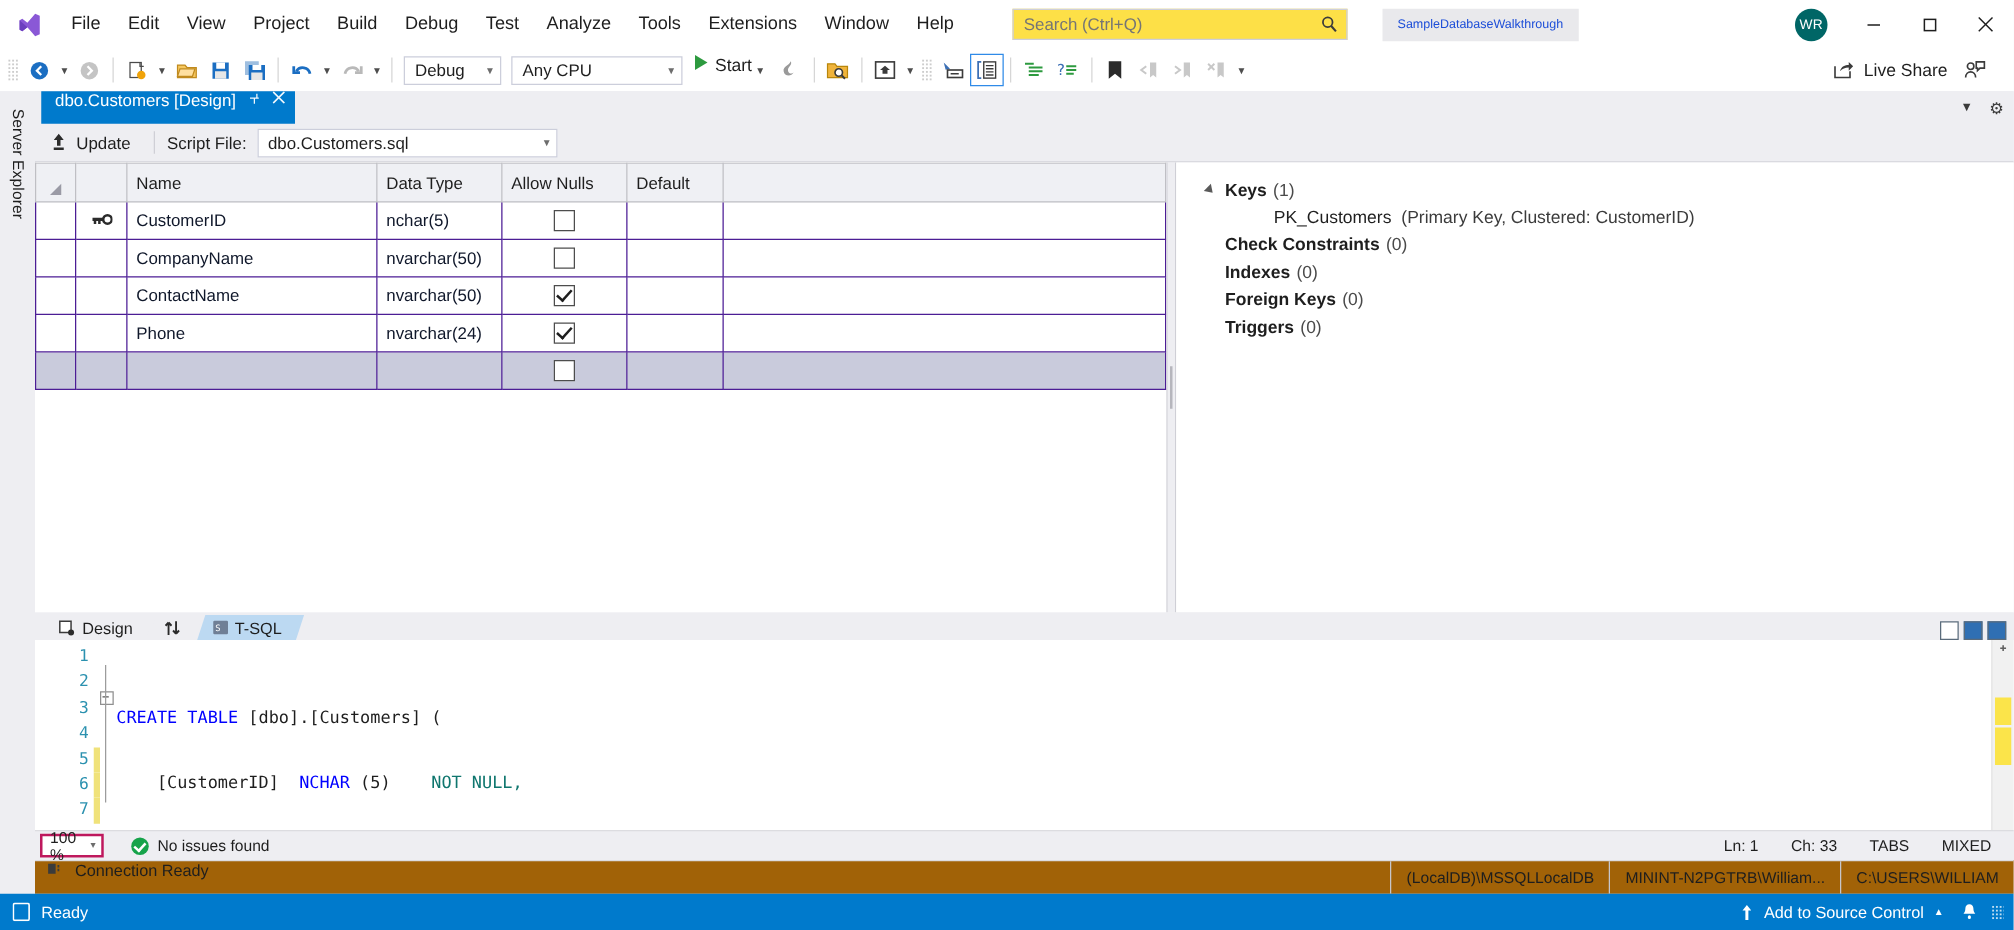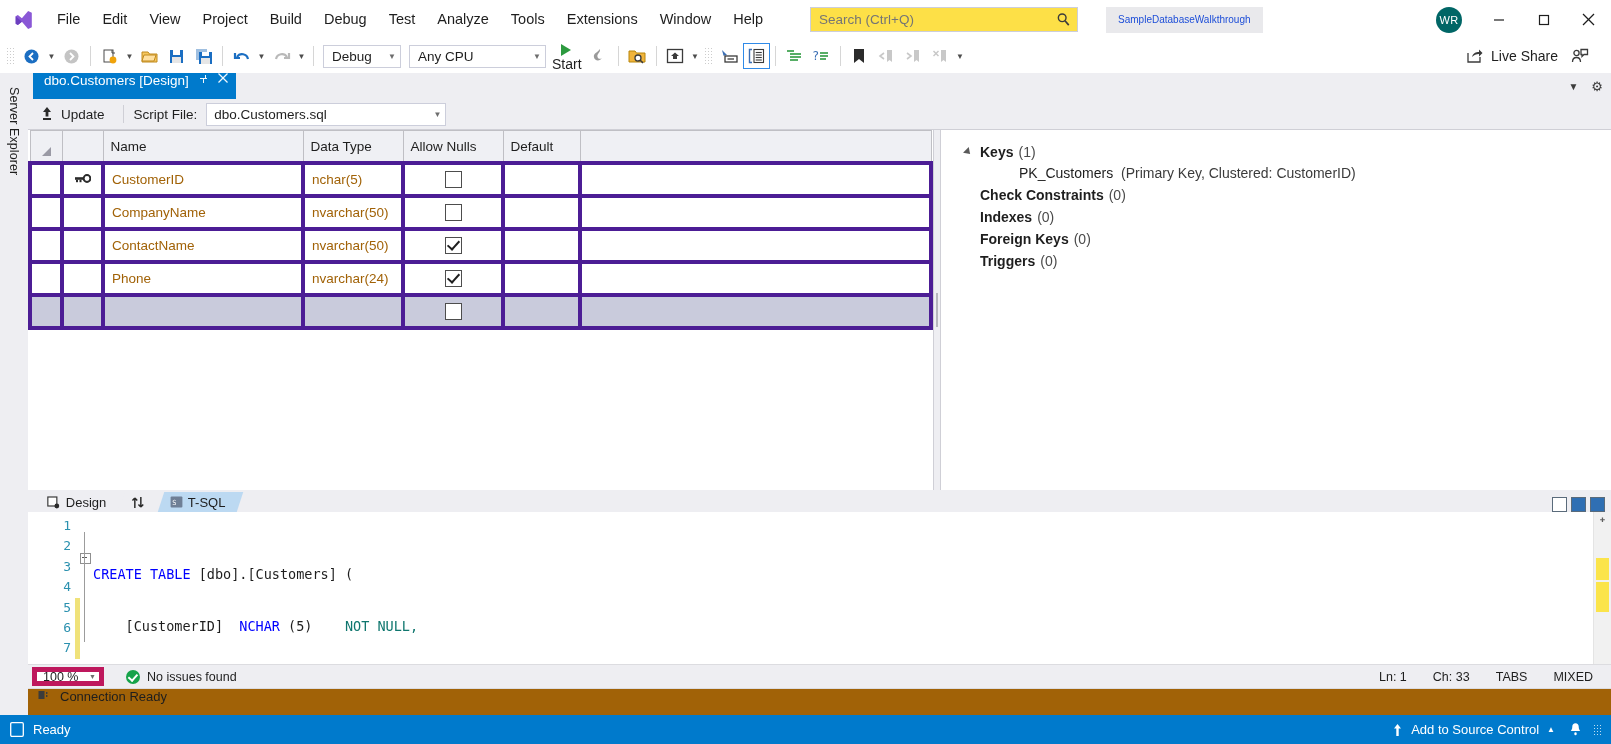--- a/index.html
+++ b/index.html
@@ -36,21 +36,21 @@
     background-image:radial-gradient(#c3c3c3 1px, transparent 1px);
     background-size:3px 3px;opacity:.85;}
   .tb-btn{width:25px;height:24px;display:flex;align-items:center;justify-content:center;border:1px solid transparent;}
   .tb-btn.active{background:#ffffff;border:1px solid #2f8ae8;}
   .tb-caret{width:13px;height:24px;display:flex;align-items:center;justify-content:center;color:#4d4d4d;font-size:8px;}
   .tb-sep{width:1px;height:20px;background:#d6d6d6;margin:0 5px;}
   .combo{height:23px;border:1px solid #cccedb;background:#fff;display:flex;align-items:center;
     padding:0 4px 0 8px;font-size:13.5px;margin:0 4px;box-sizing:border-box;}
   .combo .cv{flex:1;white-space:nowrap;}
   .combo .cc{color:#6d6d6d;font-size:8px;margin-left:6px;}
-  .start-btn{display:flex;align-items:center;height:24px;padding:0 4px 0 2px;font-size:14px;color:#1e1e1e;flex-direction:column;}
+  .start-btn{display:flex;align-items:flex-start;height:24px;padding:0 4px 0 2px;font-size:14px;color:#1e1e1e;}
   .play{width:0;height:0;border-left:10px solid #2d9a3f;border-top:6px solid transparent;border-bottom:6px solid transparent;margin:0 6px 0 4px;}
   .liveshare{margin-left:auto;display:flex;align-items:center;font-size:14px;color:#1e1e1e;padding:0 8px;height:26px;}
 
   
   .bodyrow{flex:1 1 auto;display:flex;min-height:0;background:#eeeef2;}
   .leftdock{width:28px;background:#eeeef2;display:flex;justify-content:center;padding-top:8px;flex:0 0 auto;}
   .leftdock .vtab{writing-mode:vertical-rl;font-size:12.5px;color:#1e1e1e;padding:6px 4px;
     letter-spacing:.1px;background:#eeeef2;}
   .docarea{flex:1 1 auto;display:flex;flex-direction:column;min-width:0;background:#eeeef2;}
 
@@ -71,21 +71,21 @@
     align-items:center;padding:0 4px 0 7px;font-size:13.5px;box-sizing:border-box;}
   .scriptfile .cv{flex:1;}
   .scriptfile .cc{color:#6d6d6d;font-size:8px;}
 
   
   .design{flex:1 1 auto;display:flex;min-height:0;background:#fff;border-top:1px solid #cfcfd6;}
   .gridpane{width:905px;flex:0 0 auto;background:#fff;position:relative;overflow:hidden;}
   table.cols{border-collapse:collapse;width:100%;table-layout:fixed;}
   table.cols th{background:#eff0f4;border:1px solid #bfbfc4;font-weight:normal;font-size:13.5px;
     height:30px;text-align:left;padding:0 7px;color:#1e1e1e;}
-  table.cols td{border:4px solid #4c1d95;height:29px;font-size:13.5px;padding:0 7px;background:#fff;color:#a16207;}
+  table.cols td{border:1px solid #4c1d95;height:29px;font-size:13.5px;padding:0 7px;background:#fff;color:#0f172a;}
   th.c-sel,td.c-sel{width:17px;padding:0;background:#eff0f4;}
   th.c-key,td.c-key{width:26px;padding:0;text-align:center;}
   th.c-name,td.c-name{width:185px;}
   th.c-type,td.c-type{width:85px;}
   th.c-null,td.c-null{width:85px;text-align:center;padding:0;}
   th.c-def,td.c-def{width:62px;}
   tr.newrow td{background:#c9cbdc;}
   .cornerbox{width:0;height:0;border-left:9px solid transparent;border-bottom:9px solid #9a9aa5;
     margin:10px 0 0 4px;}
   .chk{width:15px;height:15px;border:1px solid #4d4d4d;background:#fff;display:inline-block;
@@ -127,21 +127,21 @@
   .c{color:#0f766e;}
   .p{color:#1e1e1e;}
   .foldcol{position:absolute;left:0;top:4px;width:13px;}
   .foldbox{width:9px;height:9px;border:1px solid #8f8f8f;margin-top:5px;position:relative;background:#fff;}
   .foldbox::before{content:"";position:absolute;left:1px;top:3px;width:5px;height:1px;background:#5a5a5a;}
   .foldline{position:absolute;left:4px;top:16px;width:1px;background:#9c9c9c;}
   .vscroll{position:absolute;right:0;top:0;width:17px;height:100%;background:#f1f1f1;border-left:1px solid #e4e4e4;}
   .vscroll .up{height:14px;display:flex;align-items:center;justify-content:center;color:#606060;font-size:9px;}
   .vscroll .mark{position:absolute;left:2px;width:13px;height:22px;background:#fbe44a;}
   .ed-status{height:23px;background:#eeeef2;display:flex;align-items:center;border-top:1px solid #dcdce0;font-size:12.5px;}
-  .zoomsel{width:72px;height:19px;margin-left:4px;border:5px solid #be185d;background:#fff;display:flex;
+  .zoomsel{width:51px;height:19px;margin-left:4px;border:2px solid #be185d;background:#fff;display:flex;
     align-items:center;padding:0 3px 0 6px;font-size:12.5px;box-sizing:border-box;}
   .zoomsel .cv{flex:1;}
   .zoomsel .cc{font-size:7px;color:#6d6d6d;}
   .issues{display:flex;align-items:center;margin-left:22px;}
   .okdot{width:14px;height:14px;border-radius:50%;background:#16a34a;margin-right:7px;position:relative;}
   .okdot::after{content:"";position:absolute;left:4px;top:2px;width:3.5px;height:7px;
     border:solid #fff;border-width:0 2px 2px 0;transform:rotate(42deg);}
   .ed-status-right{margin-left:auto;display:flex;align-items:center;gap:26px;padding-right:18px;font-size:12.5px;}
   .conn-status{height:26px;background:#a16207;display:flex;align-items:flex-start;font-size:13px;
     border-top:1px solid #dcdce0;padding-left:10px;}
@@ -651,20 +651,25 @@
           </div>
         </div>
 
         <div class="conn-status">
           <svg width="15" height="13" viewBox="0 0 15 13" style="margin-right:7px">
             <rect x="0.5" y="2" width="6" height="8" fill="#3b3b3b"></rect>
             <rect x="8" y="3" width="1.4" height="2" fill="#3b3b3b"></rect>
               <rect x="8" y="6" width="1.4" height="2" fill="#3b3b3b"></rect>
           </svg>
           <span>Connection Ready</span>
+          <div class="conn-right">
+            <span>(LocalDB)\MSSQLLocalDB</span>
+            <span>MININT-N2PGTRB\William...</span>
+            <span>C:\USERS\WILLIAM</span>
+          </div>
         </div>
       </div>
     </div>
   </div>
 
   <div class="statusbar">
     <svg width="14" height="15" viewBox="0 0 14 15" style="margin-right:9px">
       <rect x="0.7" y="0.7" width="12.6" height="13.6" rx="1.2" fill="none" stroke="#ffffff" stroke-width="1.3"></rect>
     </svg>
     <span>Ready</span>

